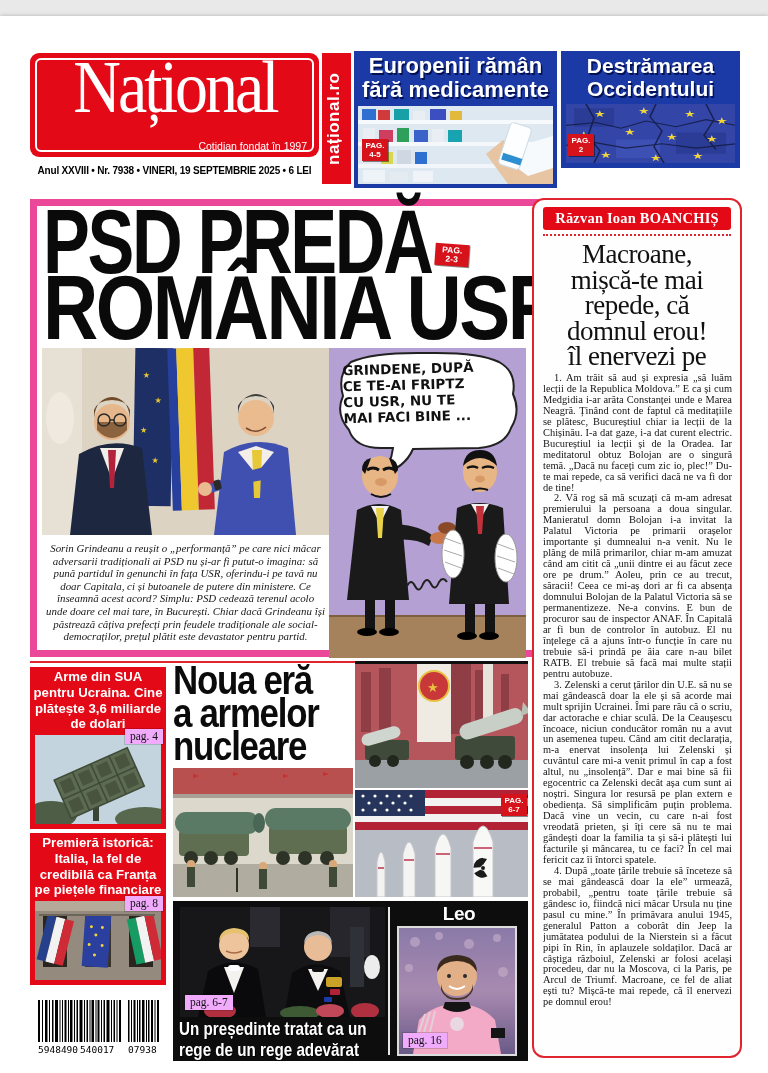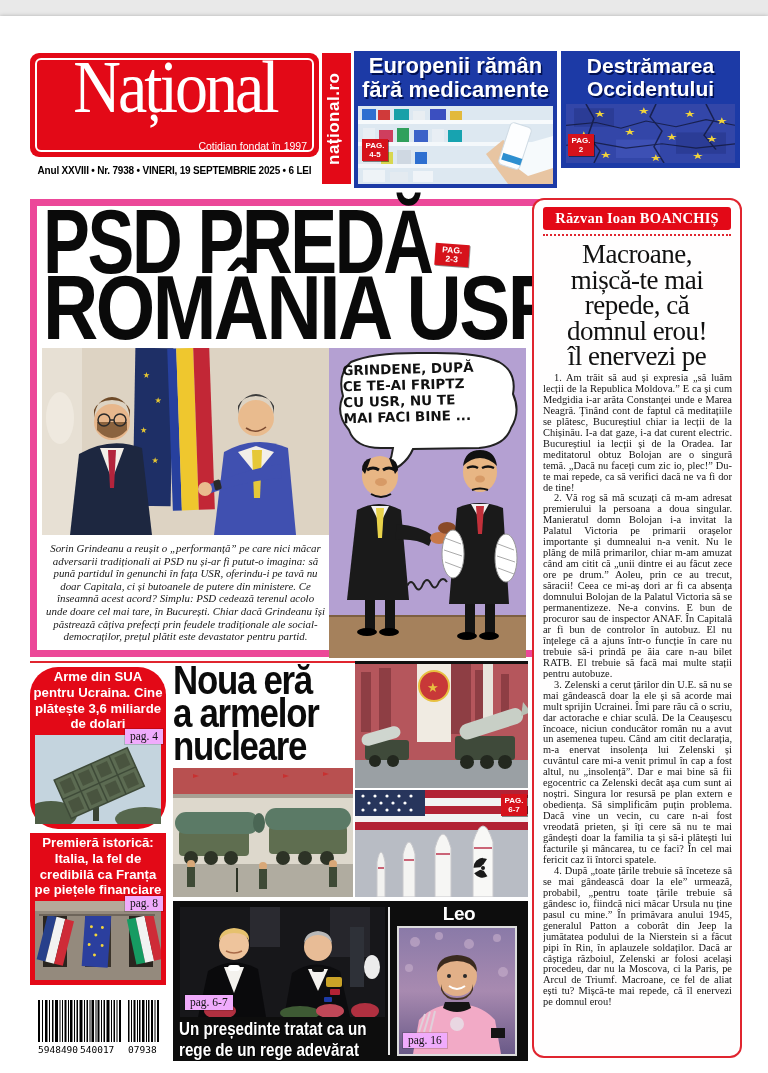--- a/index.html
+++ b/index.html
@@ -97,21 +97,21 @@
   .op-body {
     position:absolute; left:9px; right:8px; top:173px; bottom:6px;
     font-family:"Liberation Serif", serif; font-size:10.4px; line-height:10.95px;
     text-align:justify; color:#141414; overflow:hidden;
   }
   .op-body p { margin:0; text-indent:11px; }
   .end-square { color:#d6121b; font-size:9px; }
 
   
   .rail-box { background:#e30917; }
-  .rail1 { left:30px; top:651px; width:136px; height:162px;border-radius:28px; }
+  .rail1 { left:30px; top:651px; width:136px; height:162px; }
   .rail2 { left:30px; top:817px; width:136px; height:152px; }
   .rail-title { position:absolute; left:1px; right:1px; top:2px; color:#fff; font-weight:bold;
                 font-size:13.2px; line-height:15.8px; text-align:center; }
   .rail-img { position:absolute; left:5px; right:5px; bottom:5px; }
   .rail1 .rail-img { top:68px; }
   .rail2 .rail-img { top:68px; }
   .rail-img svg { width:100%; height:100%; display:block; }
   .rail1 .white-badge { right:3px; top:62px; }
   .rail2 .white-badge { right:3px; top:63px; }
 

